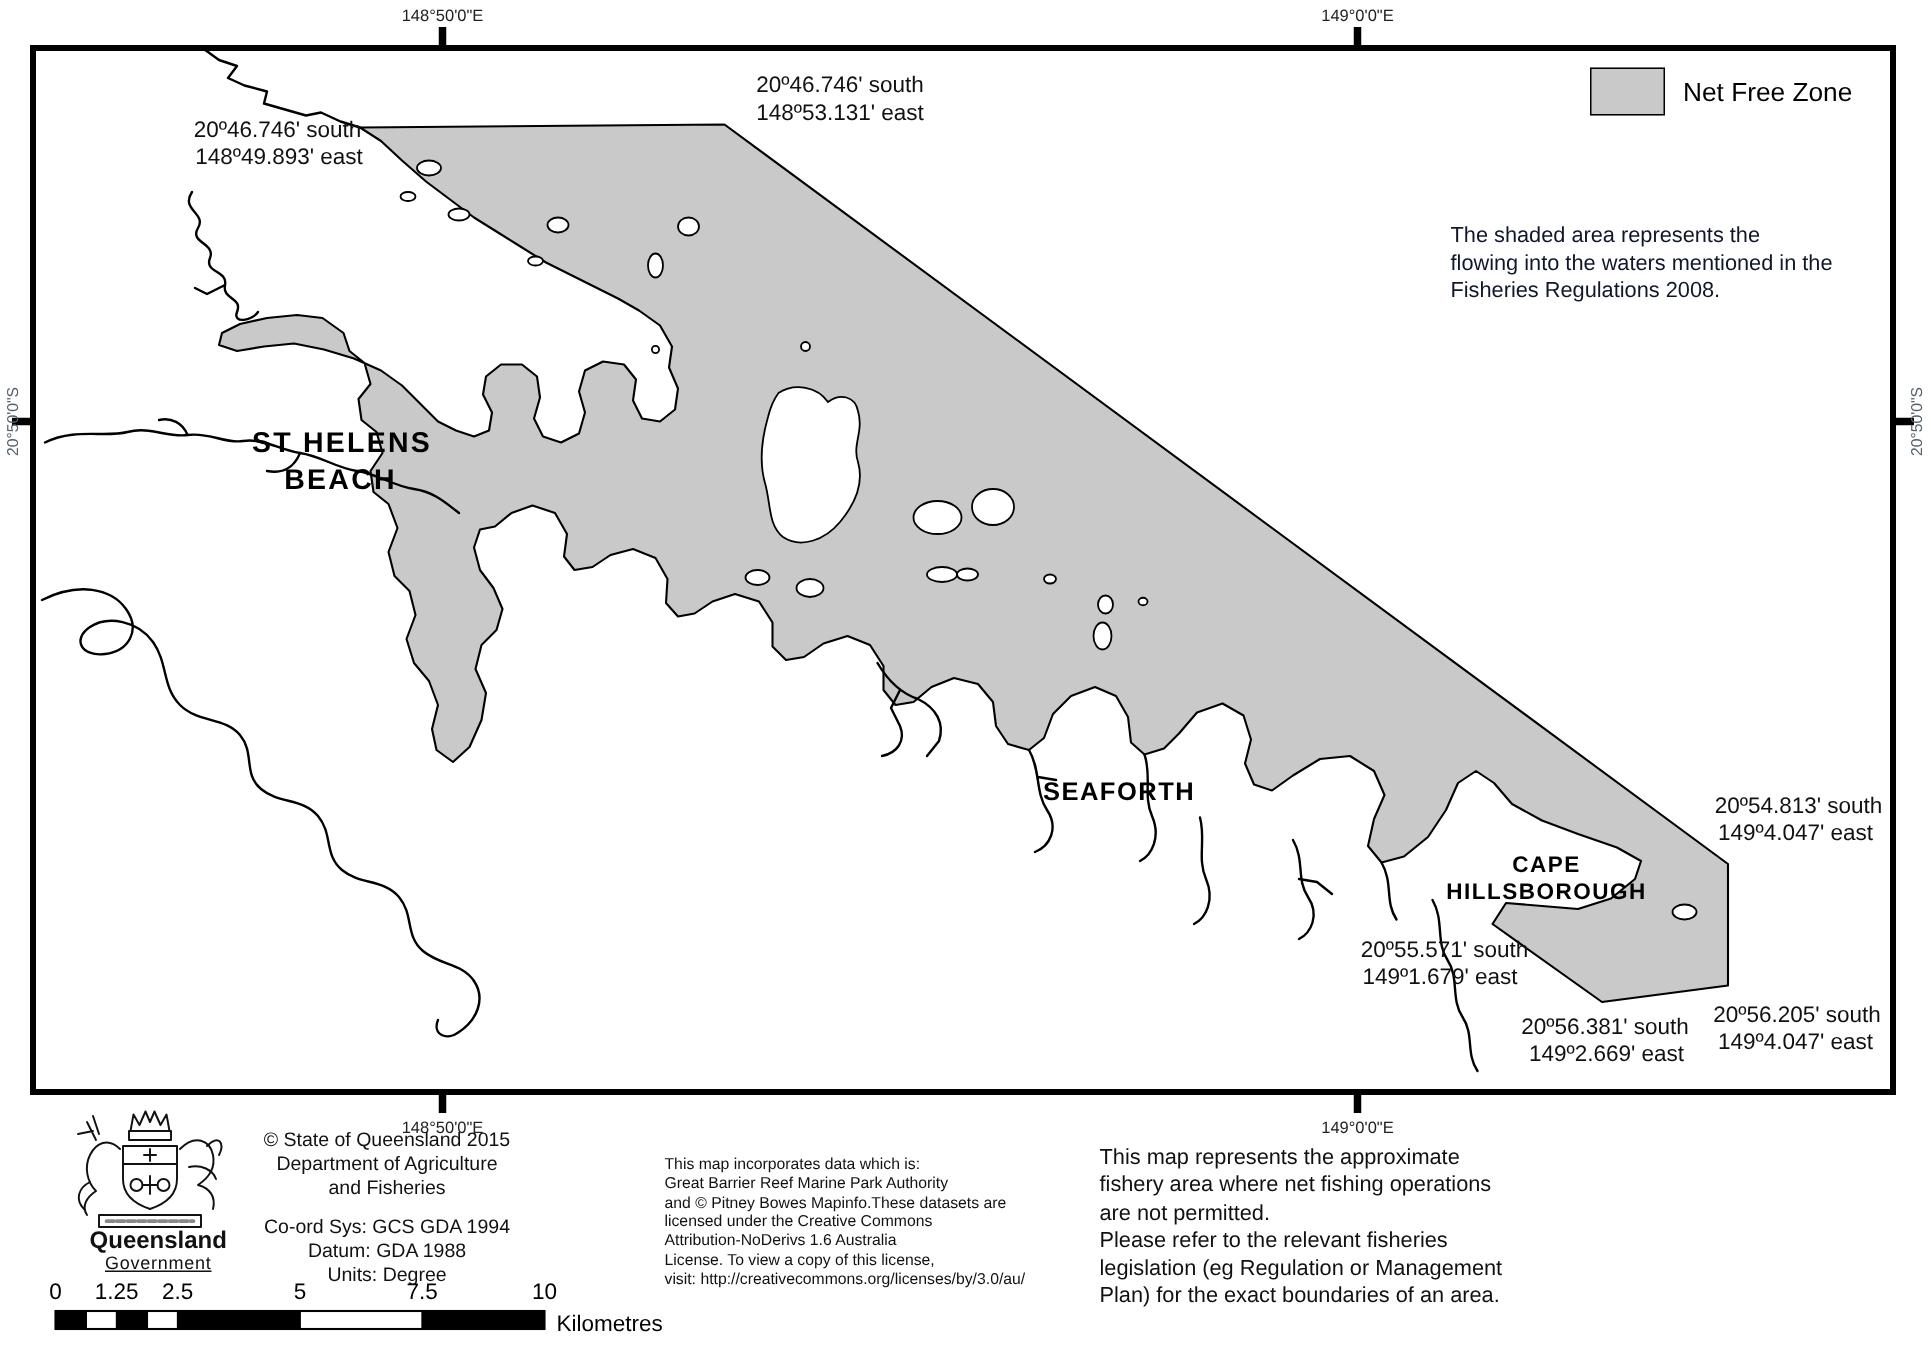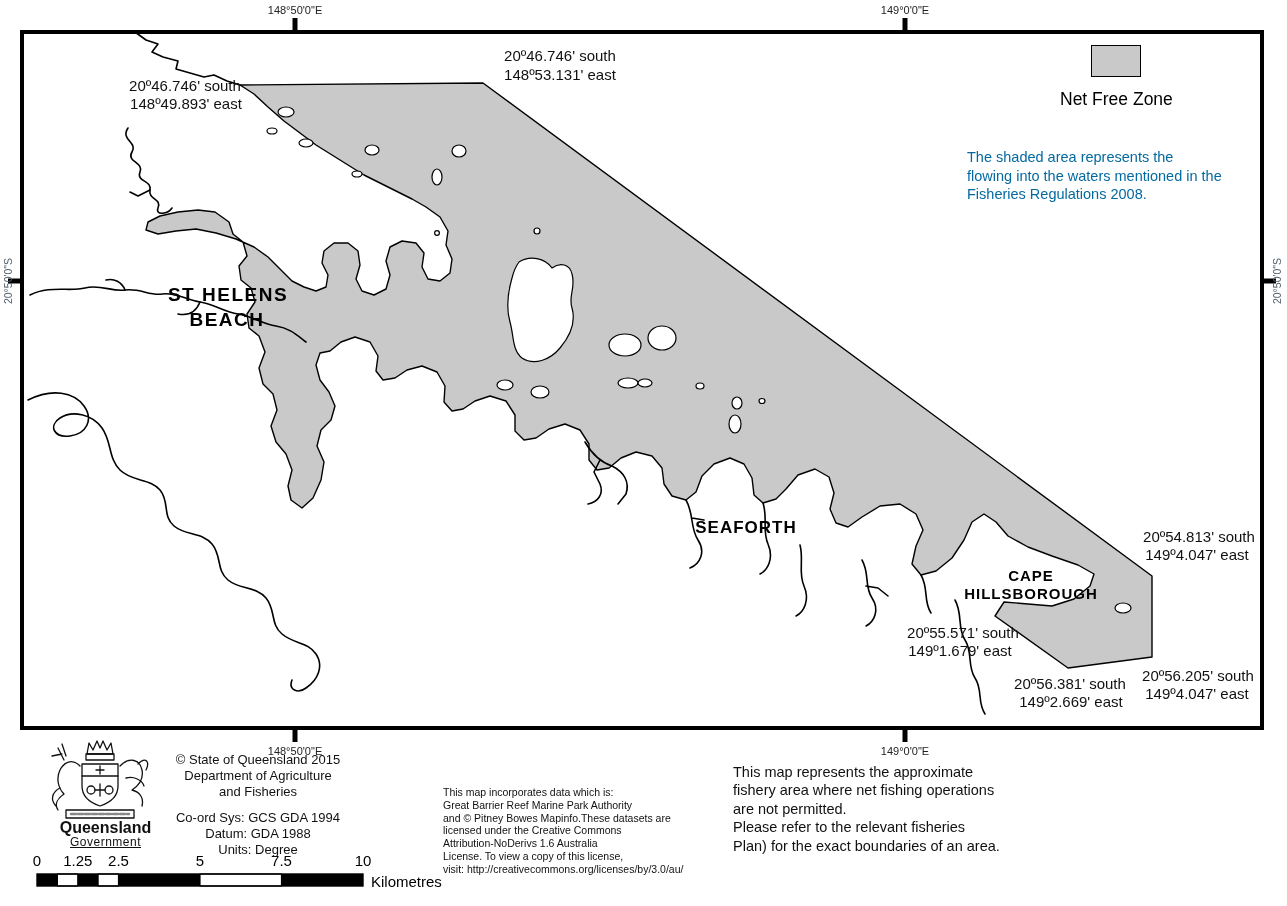--- a/index.html
+++ b/index.html
@@ -1,26 +1,26 @@
 <!DOCTYPE html>
 <html><head>
 <meta charset="utf-8">
 <style>
   html,body{margin:0;padding:0;background:#ffffff;}
   #page{position:relative;width:1287px;height:906px;background:#ffffff;overflow:hidden;
         font-family:"Liberation Sans", sans-serif;color:#111;}
   #mapsvg{position:absolute;left:0;top:0;z-index:1;}
   .abs{position:absolute;z-index:2;}
-  .legend{display:flex;align-items:center;gap:12px;flex-direction:column;}
+  .legend{display:flex;align-items:center;gap:12px;}
   .legend .swatch{width:48px;height:30px;background:#c9c9c9;border:1.6px solid #000;}
   .legend .lab{font-size:17.5px;color:#000;}
-  .note{width:305px;font-size:14.5px;line-height:18.5px;color:#0369a1;}
+  .note{width:305px;font-size:14.5px;line-height:18.5px;color:#0f172a;}
   .copyblock{width:220px;text-align:center;font-size:13px;line-height:16px;}
   .copyblock .para2{margin-top:10px;}
-  .attrib{width:260px;font-size:10.5px;line-height:12.8px;margin-top:16px;}
+  .attrib{width:260px;font-size:10.5px;line-height:12.8px;}
   .disclaimer{width:325px;font-size:14.5px;line-height:18.4px;}
   .logotext{width:135px;text-align:center;line-height:15px;}
   .logotext .l1{font-weight:bold;font-size:16px;}
   .logotext .l2{font-size:12px;letter-spacing:0.5px;text-decoration:underline;}
   svg text{font-family:"Liberation Sans", sans-serif;}
   .tickLab{font-size:11px;fill:#222;}
   .sideLab{font-size:10.5px;fill:#55616e;}
   .coordLab{font-size:15px;fill:#111;}
   .placeLab{font-weight:bold;fill:#000;}
   .scaleNum{font-size:15px;fill:#000;}
@@ -224,16 +224,17 @@
     <div>Attribution-NoDerivs 1.6 Australia</div>
     <div>License. To view a copy of this license,</div>
     <div>visit: http://creativecommons.org/licenses/by/3.0/au/</div>
   </div>
 
   <div class="abs disclaimer" style="left:733px;top:763px;">
     <div>This map represents the approximate</div>
     <div>fishery area where net fishing operations</div>
     <div>are not permitted.</div>
     <div>Please refer to the relevant fisheries</div>
+    <div>legislation (eg Regulation or Management</div>
     <div>Plan) for the exact boundaries of an area.</div>
   </div>
 
 </div>
 
 </body></html>

